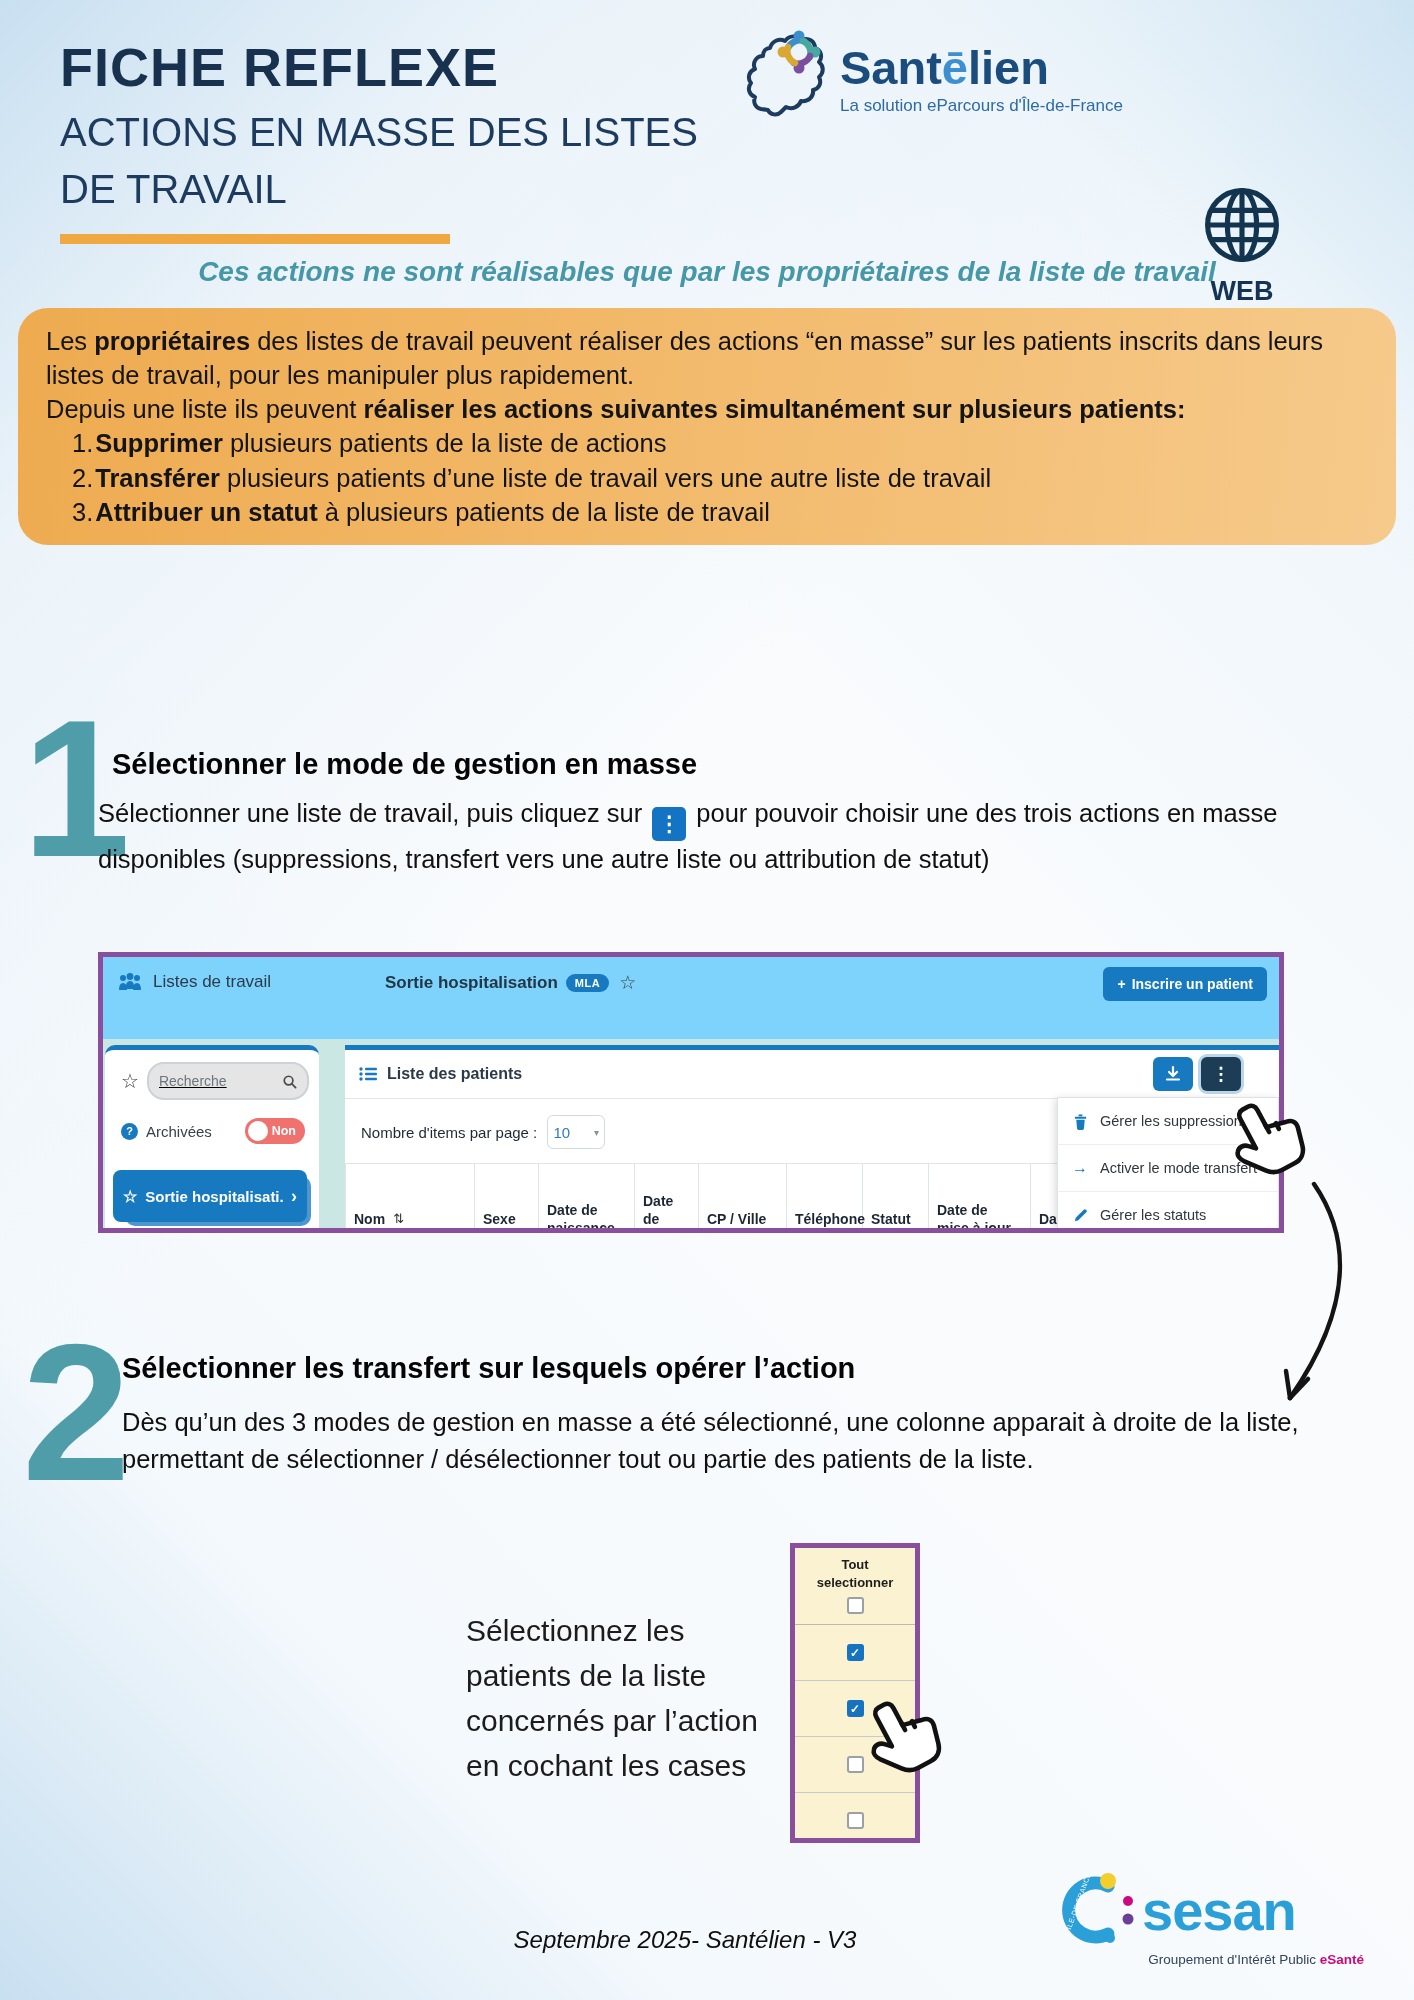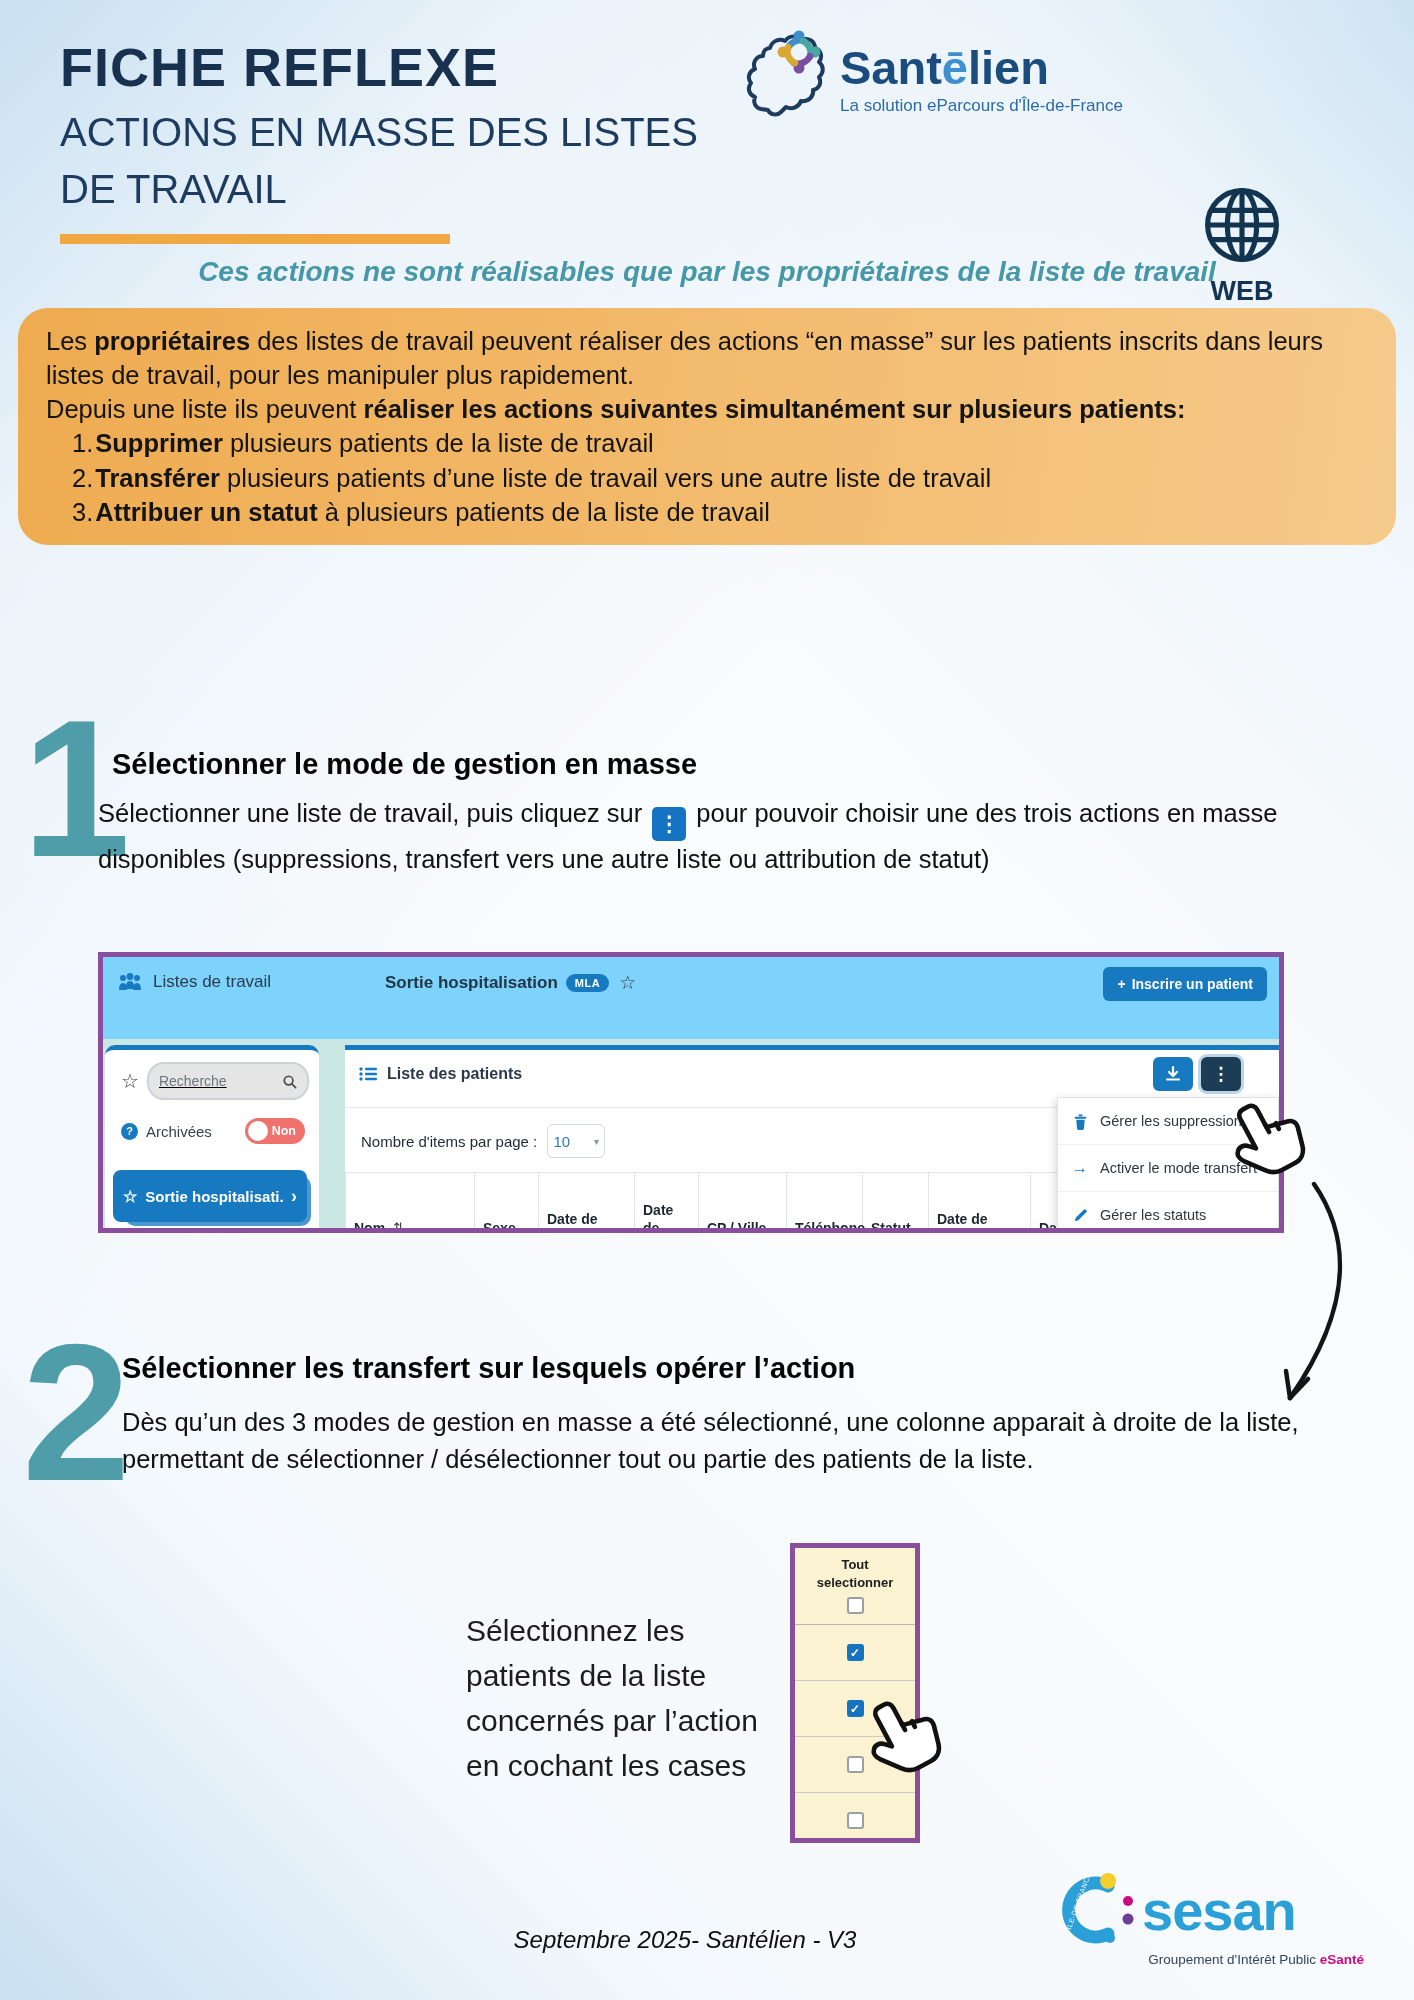--- a/index.html
+++ b/index.html
@@ -81,21 +81,21 @@
   .toggle-knob{position:absolute;left:3px;top:3px;width:20px;height:20px;border-radius:50%;background:#fff;}
   .toggle-label{position:absolute;right:9px;top:0;line-height:26px;color:#fff;font-size:12.5px;font-weight:600;}
   .list-btn-wrap{position:relative;margin:26px 0 0 8px;width:194px;height:52px;}
   .list-btn-ghost{position:absolute;left:12px;top:6px;width:186px;height:50px;background:#4c97cd;border-radius:10px;}
   .list-btn{position:absolute;left:0;top:0;right:0;bottom:0;background:#1779bf;border-radius:8px;
             display:flex;align-items:center;padding:0 10px;color:#fff;font-size:15px;font-weight:600;}
   .list-btn .chev{margin-left:auto;font-size:18px;font-weight:700;}
   .list-btn .lb-star{font-size:16px;margin-right:8px;}
   .ss-panel{position:absolute;left:242px;top:88px;right:0;bottom:0;background:#fff;
             border-top:5px solid #1779bf;box-sizing:border-box;}
-  .panel-head{display:flex;align-items:center;height:48px;padding:0 10px 9px 14px;border-bottom:1px solid #e4e7ea;}
+  .panel-head{display:flex;align-items:center;height:48px;padding:0 10px 0 14px;border-bottom:1px solid #e4e7ea;}
   .panel-title{margin-left:10px;font-size:16px;font-weight:600;color:#2b3a49;}
   .head-btns{margin-left:auto;margin-right:28px;display:flex;gap:8px;}
   .btn-dl{width:40px;height:34px;background:#1779bf;border:none;border-radius:6px;
           display:flex;align-items:center;justify-content:center;}
   .btn-kebab{width:40px;height:34px;background:#1d3c55;border:none;border-radius:6px;color:#fff;
              font-size:18px;font-weight:700;display:flex;align-items:center;justify-content:center;
              box-shadow:0 0 0 3px #bcd6e9;font-family:"Liberation Sans",sans-serif;}
   .per-page{display:flex;align-items:center;margin:16px 0 0 16px;font-size:15px;color:#1f2933;}
   .pp-select{margin-left:10px;width:58px;height:34px;border:1.5px solid #d3d8dd;border-radius:6px;
              display:flex;align-items:center;justify-content:center;gap:24px;box-sizing:border-box;}
@@ -195,21 +195,21 @@
       </g>
     </svg>
     <div class="web-label">WEB</div>
   </div>
 
   <div class="notice">Ces actions ne sont réalisables que par les propriétaires de la liste de travail</div>
 
   <div class="intro-box">
     <p><span>Les </span><b>propriétaires</b><span> des listes de travail peuvent réaliser des actions “en masse” sur les patients inscrits dans leurs listes de travail, pour les manipuler plus rapidement.</span></p>
     <p><span>Depuis une liste ils peuvent </span><b>réaliser les actions suivantes simultanément sur plusieurs patients:</b></p>
-    <div class="intro-item"><span>1.</span><b>Supprimer</b><span> plusieurs patients de la liste de travail</span></div>
+    <div class="intro-item"><span>1.</span><b>Supprimer</b><span> plusieurs patients de la liste de actions</span></div>
     <div class="intro-item"><span>2.</span><b>Transférer</b><span> plusieurs patients d’une liste de travail vers une autre liste de travail</span></div>
     <div class="intro-item"><span>3.</span><b>Attribuer un statut</b><span> à plusieurs patients de la liste de travail</span></div>
   </div>
 
   <div class="step-num step1-num">1</div>
   <h2 class="step-heading step1-heading">Sélectionner le mode de gestion en masse</h2>
   <p class="step-body step1-body"><span>Sélectionner une liste de travail, puis cliquez sur</span><span class="inline-kebab">
         <span>⋮</span>
       </span><span>pour pouvoir choisir une des trois actions en masse disponibles (suppressions, transfert vers une autre liste ou attribution de statut)</span></p>
 

